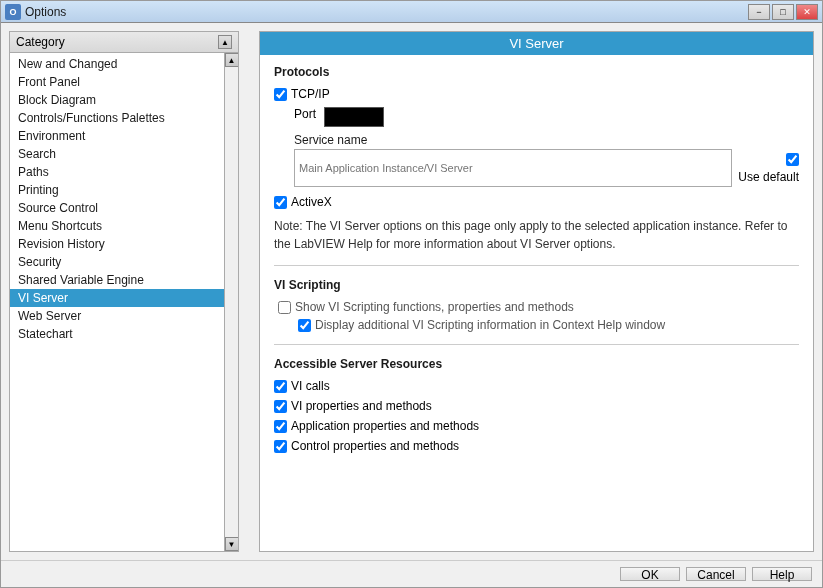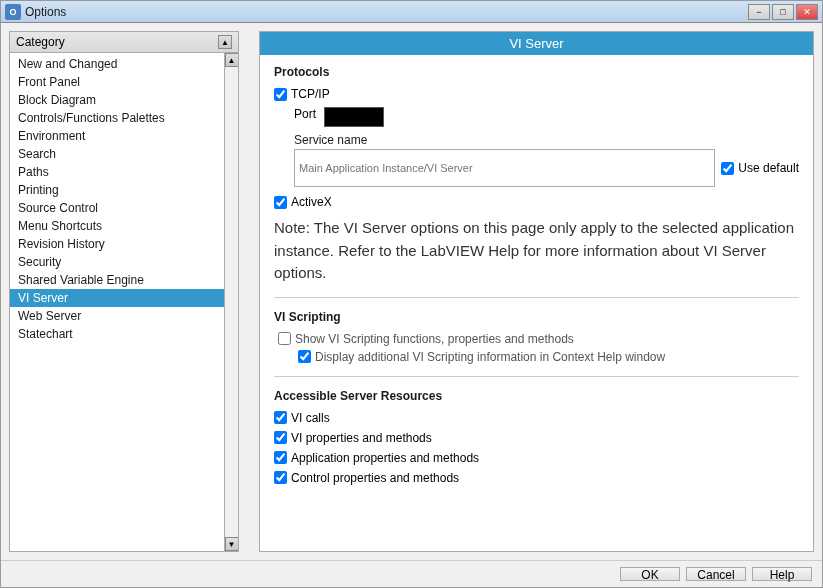--- a/index.html
+++ b/index.html
@@ -187,23 +187,24 @@
       border: 1px solid #aaa;
       padding: 0 4px;
       font-size: 11px;
       background: white;
       color: #888;
     }
     .use-default-row {
       display: flex;
       align-items: flex-end;
       gap: 4px;
+      flex-direction: column;
     }
     .note-text {
-      font-size: 15px;
+      font-size: 12px;
       color: #333;
       margin: 8px 0;
       line-height: 1.5;
     }
     .scripting-item {
       display: flex;
       align-items: center;
       gap: 4px;
       margin-bottom: 4px;
       margin-left: 4px;

